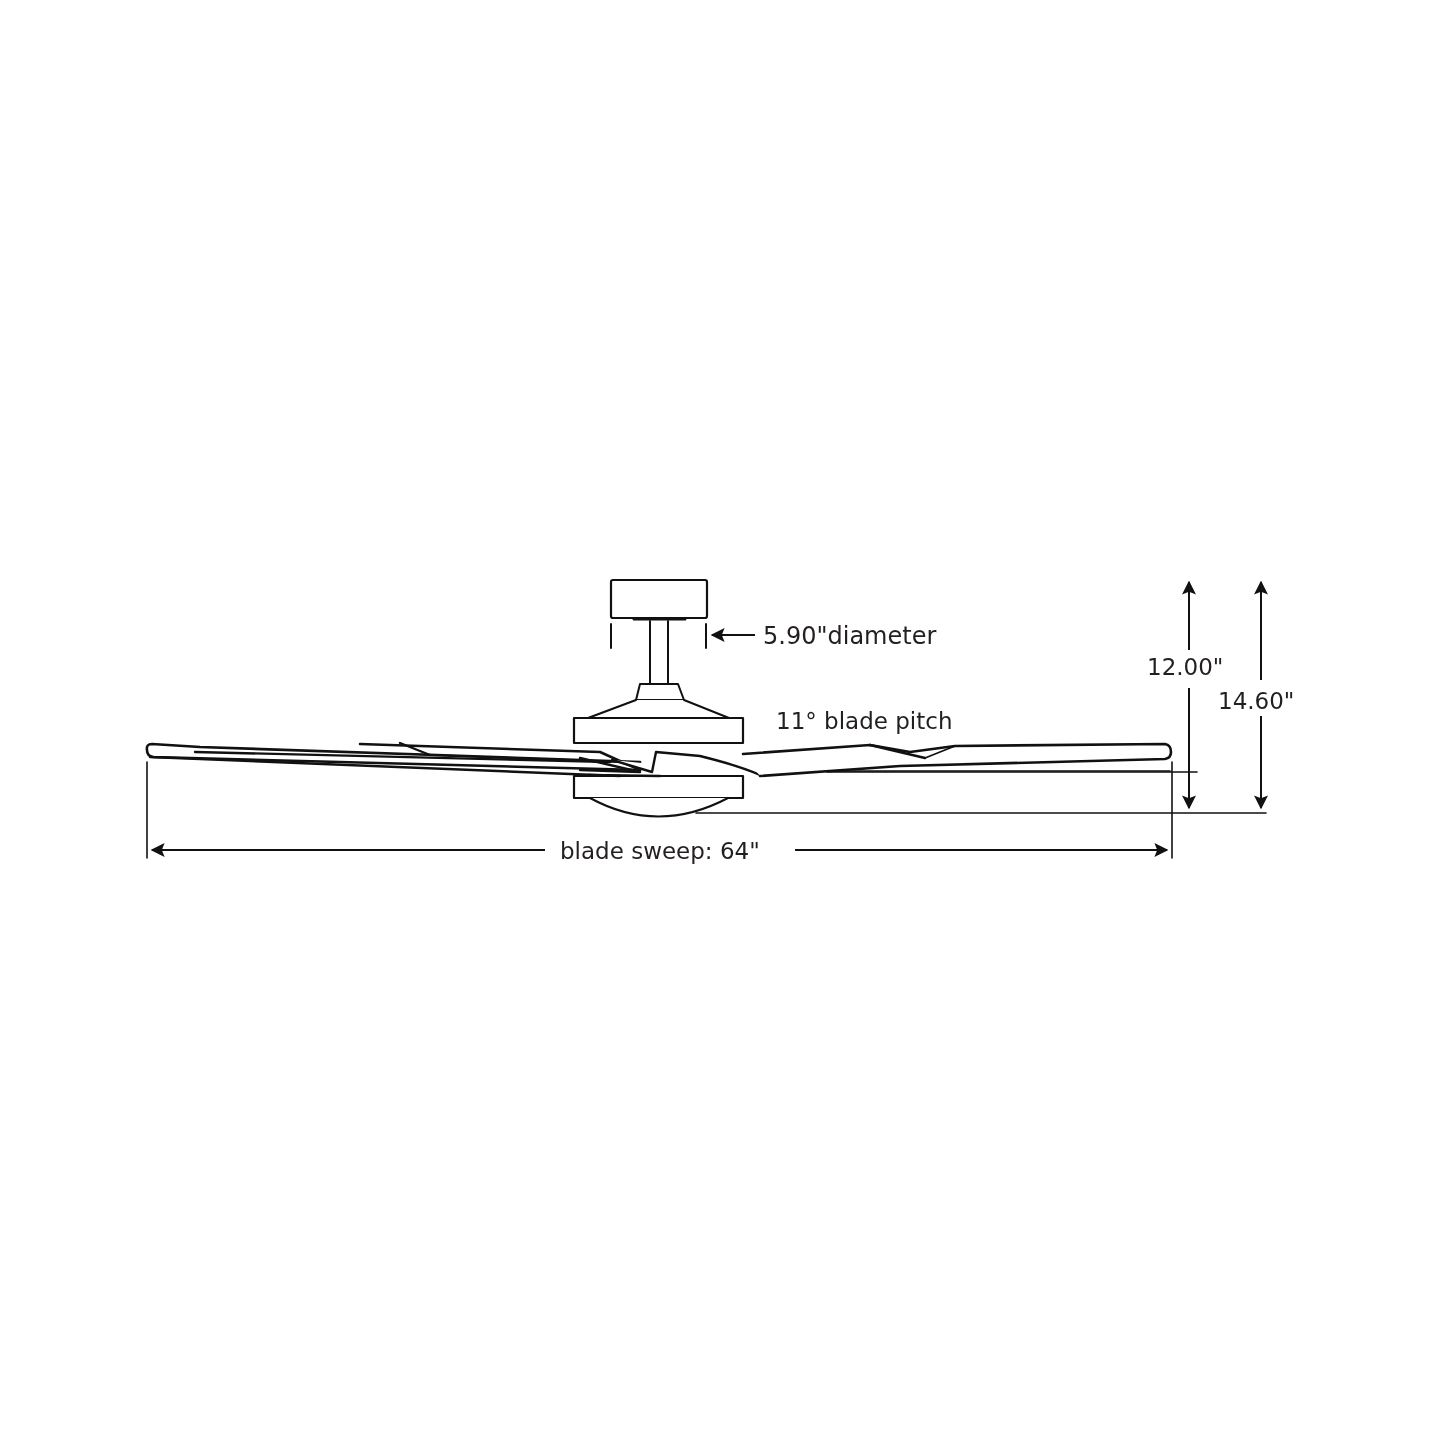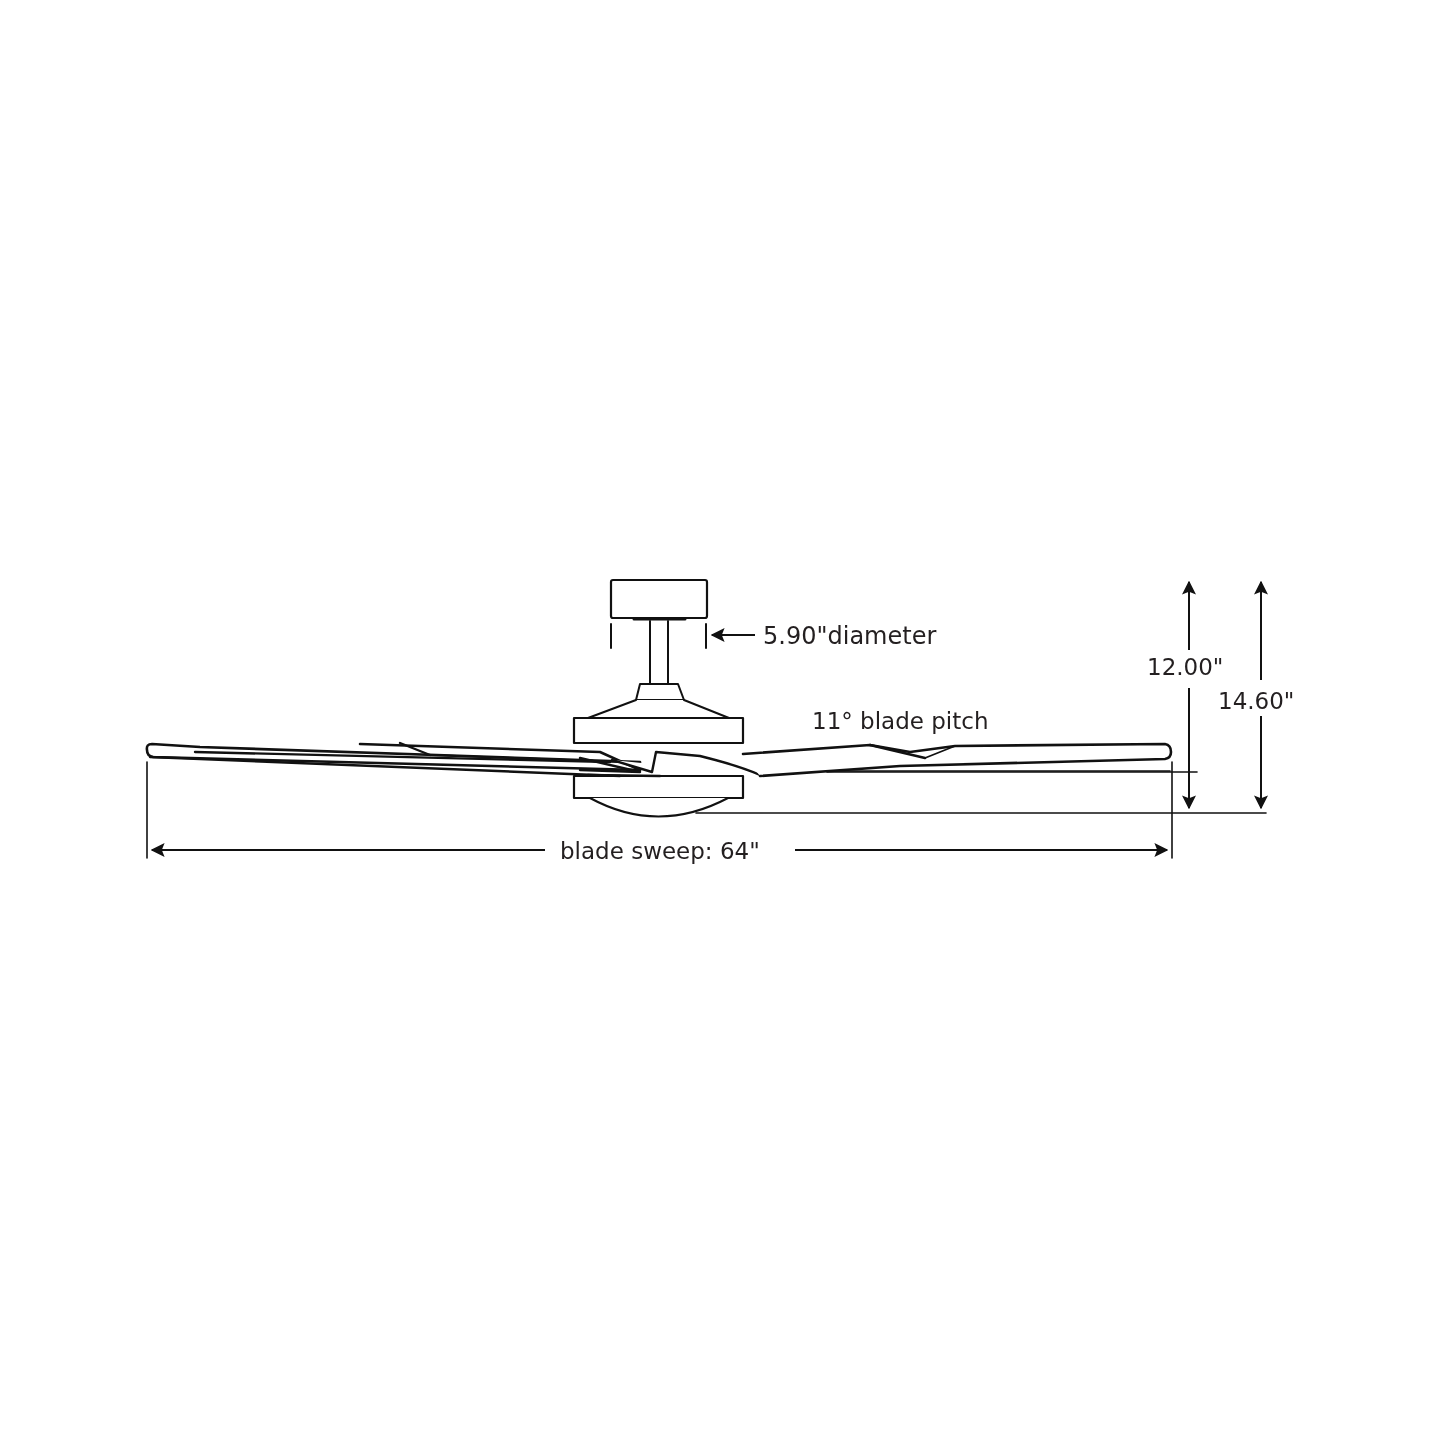--- a/index.html
+++ b/index.html
@@ -105,17 +105,17 @@
 
       <line x1="1261" y1="680" x2="1261" y2="582" marker-end="url(#arrowhead)"></line>
       <line x1="1261" y1="716" x2="1261" y2="808" marker-end="url(#arrowhead)"></line>
 
       <line x1="545" y1="850" x2="152" y2="850" marker-end="url(#arrowhead)"></line>
       <line x1="795" y1="850" x2="1167" y2="850" marker-end="url(#arrowhead)"></line>
     </g>
   </svg>
 
   <span class="lbl" style="left:763px; top:624px; font-size:24px;">5.90"diameter</span>
-  <span class="lbl" style="left:776px; top:710px; font-size:23px;margin-left:36px;">11° blade pitch</span>
+  <span class="lbl" style="left:776px; top:710px; font-size:23px;">11° blade pitch</span>
   <span class="lbl" style="left:1147px; top:656px; font-size:23px;">12.00"</span>
   <span class="lbl" style="left:1218px; top:690px; font-size:23px;">14.60"</span>
   <span class="lbl" style="left:560px; top:840px; font-size:23px;">blade sweep: 64"</span>
 </div>
 
 </body></html>

